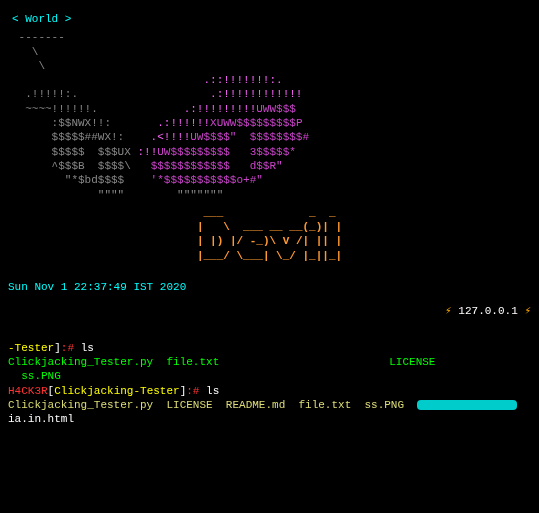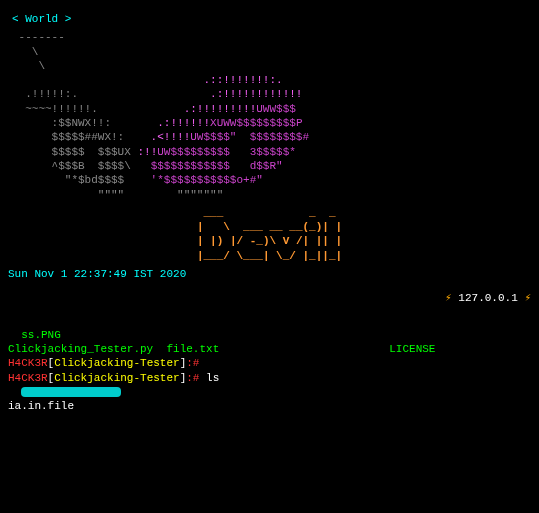--- a/index.html
+++ b/index.html
@@ -25,21 +25,21 @@
     .blue { color: #4488ff; }
     pre {
       margin: 4px;
       font-family: Liberation Mono, monospace;
       font-size: inherit;
       line-height: inherit;
     }
     .top-line { color: #00ffff; }
     .ascii-block { white-space: pre; }
     .devil-art { color: #ff9933; white-space: pre; font-weight: bold; margin-top: 4px; text-align: center; }
-    .date-line { color: #00ffff; margin-top: 4px; }
+    .date-line { color: #00ffff; margin-top: 17px; }
     .ip-line { text-align: right; margin-top: 10px; }
     .bolt { color: #ffaa00; }
     .cmd-block { margin-top: 22px; }
     .cmd-line { white-space: pre-wrap; word-break: break-all; }
     .cursor {
       display: inline-block;
       width: 6px;
       height: 12px;
       background: #ccc;
       vertical-align: text-bottom;
@@ -83,27 +83,27 @@
 
 <div class="ip-line">
   <span class="bolt">⚡</span>
   <span class="white">127.0.0.1</span>
   <span class="bolt">⚡</span>
 </div>
 
 <div class="cmd-block">
 
 
+  <div class="cmd-line"><span class="yellow">-Tester</span><span class="white">]</span><span class="red">:#</span><span class="white"> </span><span class="white">ls</span></div>
+
+  <div class="cmd-line"><span class="green">Clickjacking_Tester.py</span><span>  </span><span class="green">file.txt</span><span style="display:inline-block;width:170px"></span><span class="green">LICENSE</span></div>
 
   <div class="cmd-line"><span>  </span><span class="green">ss.PNG</span></div>
 
-  <div class="cmd-line"><span class="green">Clickjacking_Tester.py</span><span>  </span><span class="green">file.txt</span><span style="display:inline-block;width:170px"></span><span class="green">LICENSE</span></div>
-
-  <div class="cmd-line"><span class="red">H4CK3R</span><span class="white">[</span><span class="yellow">Clickjacking-Tester</span><span class="white">]</span><span class="red">:#</span></div>
 
   <div class="cmd-line"><span class="red">H4CK3R</span><span class="white">[</span><span class="yellow">Clickjacking-Tester</span><span class="white">]</span><span class="red">:#</span><span class="white"> </span><span class="white">ls</span></div>
 
-  <div class="cmd-line"><span>  </span><span class="highlight-cyan"></span></div>
+  <div class="cmd-line"><span class="yellowish">Clickjacking_Tester.py  LICENSE  README.md  file.txt  ss.PNG</span><span>  </span><span class="highlight-cyan"></span></div>
 
-  <div class="cmd-line"><span class="white">ia.in.file</span></div>
+  <div class="cmd-line"><span class="white">ia.in.html</span></div>
 
 
 </div>
 
 </body></html>

